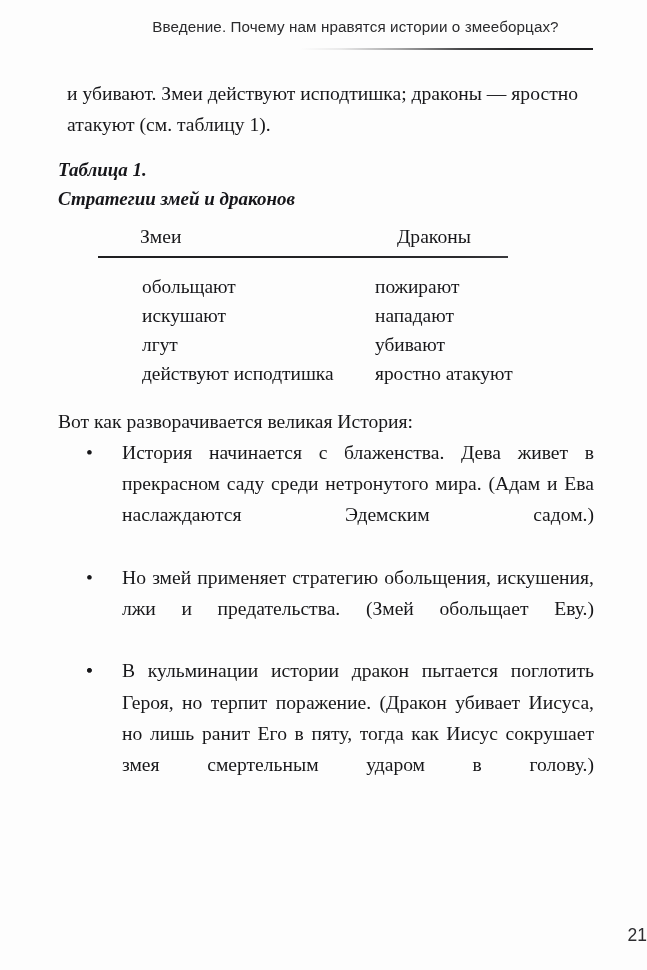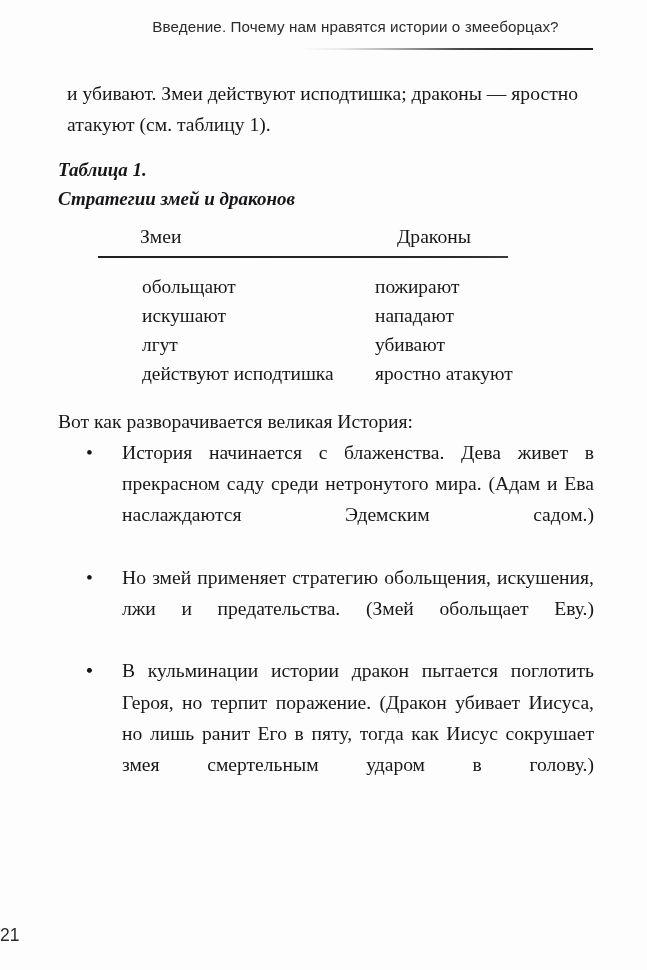--- a/index.html
+++ b/index.html
@@ -160,21 +160,21 @@
     display: inline-block;
     width: 100%;
   }
 
   
   .folio {
     position: absolute;
     left: 0;
     top: 925px;
     width: 647px;
-    text-align: left;
+    text-align: right;
     font-family: "Liberation Sans", "DejaVu Sans", sans-serif;
     font-size: 17.5px;
     color: #2d2d30;
   }
 </style>
 </head>
 <body>
 
 <div class="page">
 

